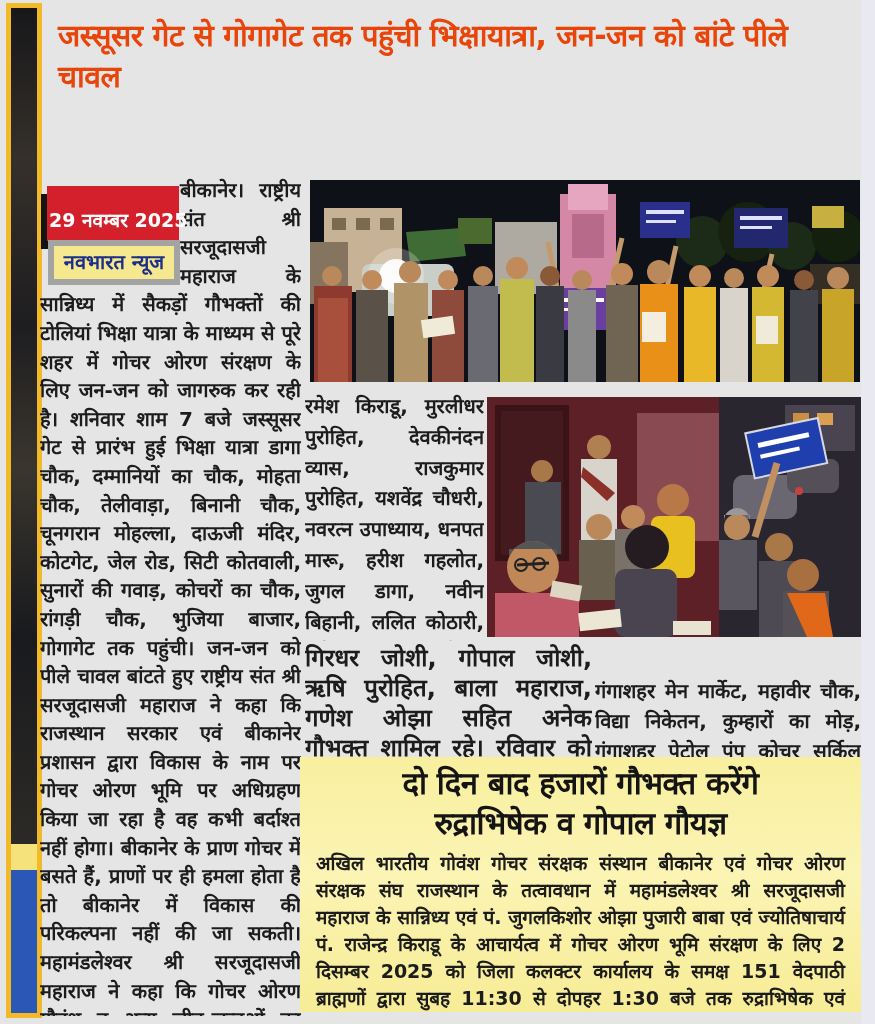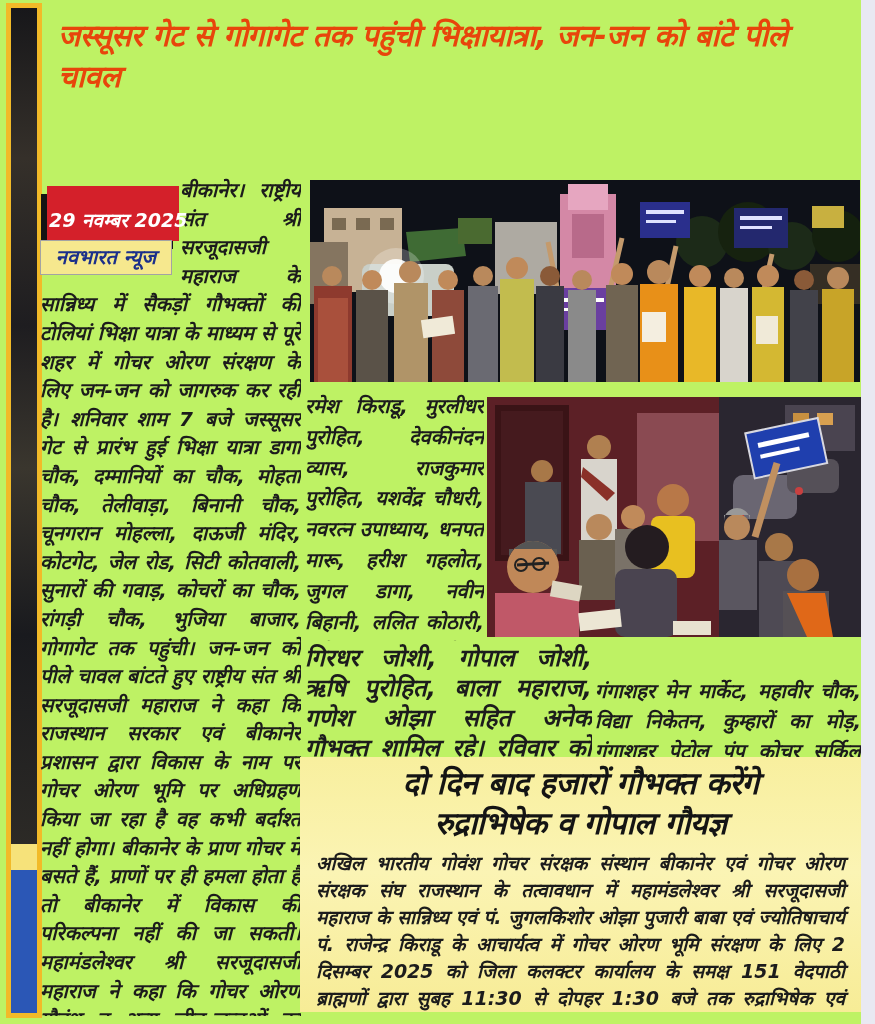--- a/index.html
+++ b/index.html
@@ -1,38 +1,38 @@
 <!DOCTYPE html>
 <html><head>
 <meta charset="utf-8">
 <style>
   * { margin:0; padding:0; box-sizing:border-box; }
   html,body { background:#ffffff; }
   body { font-family:"DejaVu Sans","Liberation Sans",sans-serif; }
-  .page { position:relative; width:875px; height:1024px; background:#bef264; overflow:hidden;font-style:italic; }
+  .page { position:relative; width:875px; height:1024px; background:#e5e5e5; overflow:hidden; }
 
   
   .right-margin { position:absolute; left:861px; top:0; width:14px; height:1024px; background:#e9e9f2; }
 
   
   .edge-strip { position:absolute; left:6px; top:3px; width:36px; height:1015px; background:#f2ba28; padding:5px 5px; }
   .edge-inner { width:100%; height:100%; display:flex; flex-direction:column; }
   .edge-dark { flex:0 0 836px; background:linear-gradient(180deg,#17171a 0%,#35302a 18%,#1e1d20 38%,#3a362e 55%,#191a1e 75%,#2c2a26 100%); }
   .edge-gap { flex:0 0 26px; background:#f6e27a; }
   .edge-blue { flex:1; background:#2b57b6; }
 
   .kicker { position:absolute; left:58px; top:14px; width:800px; font-size:30px; font-weight:800; color:#e8450b; letter-spacing:-0.5px; }
 
   .headline { position:absolute; left:42px; top:60px; width:820px; font-size:45px; line-height:53px; font-weight:900; color:#141414; letter-spacing:-1px; }
 
   .left-col { position:absolute; left:40px; top:176px; width:261px; height:840px; font-size:20px; line-height:28.6px; font-weight:700; color:#1c1c1c; text-align:justify; overflow:hidden; }
 
   .badge { float:left; width:132px; height:88px; margin:10px 8px 2px 0; position:relative; }
   .badge-date { position:relative; left:7px; background:#d4202a; color:#ffffff; font-size:19px; font-weight:800; text-align:center; padding:20px 2px 6px; box-shadow:-6px 8px 0 #141414; white-space:nowrap; }
-  .badge-src { position:relative; left:0; top:-1px; background:#f6e88e; color:#1b2f8a; border:1px solid #a3a3a3; font-size:20px; font-weight:800; text-align:center; padding:2px 2px 3px; white-space:nowrap; }
+  .badge-src { position:relative; left:8px; top:-1px; background:#f6e88e; color:#1b2f8a; border:6px solid #a3a3a3; font-size:20px; font-weight:800; text-align:center; padding:2px 2px 3px; white-space:nowrap; }
 
   .photo { position:absolute; background:#0e1016; }
   .photo1 { left:310px; top:180px; width:550px; height:202px; }
   .photo2 { left:487px; top:397px; width:374px; height:240px; }
   .photo svg { display:block; width:100%; height:100%; }
 
   .names-col  { position:absolute; left:305px; top:391px; width:179px; height:250px; font-size:20px; line-height:30.8px; font-weight:700; color:#1c1c1c; text-align:justify; overflow:hidden; }
   .below-left { position:absolute; left:305px; top:643px; width:287px; height:118px; font-size:24px; line-height:30px; font-weight:700; color:#1c1c1c; text-align:justify; overflow:hidden; }
   .below-right{ position:absolute; left:595px; top:676px; width:266px; height:118px; font-size:20px; line-height:30px; font-weight:700; color:#1c1c1c; text-align:justify; overflow:hidden; }
 

